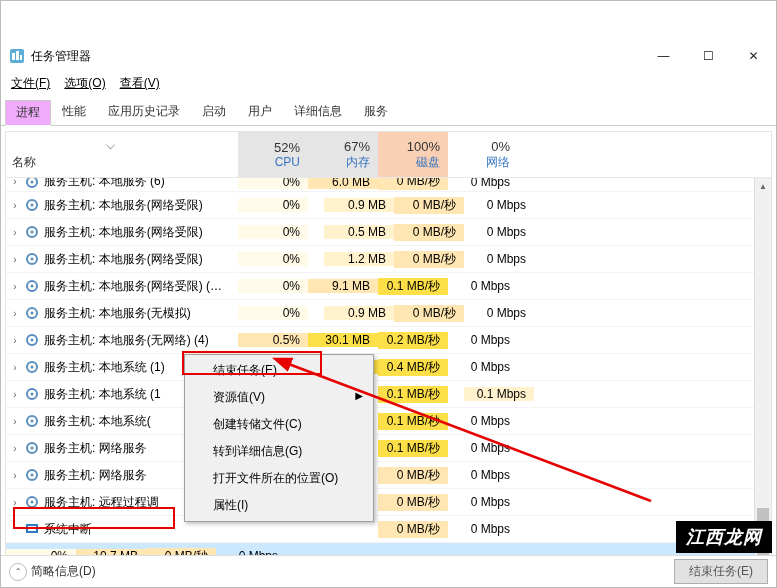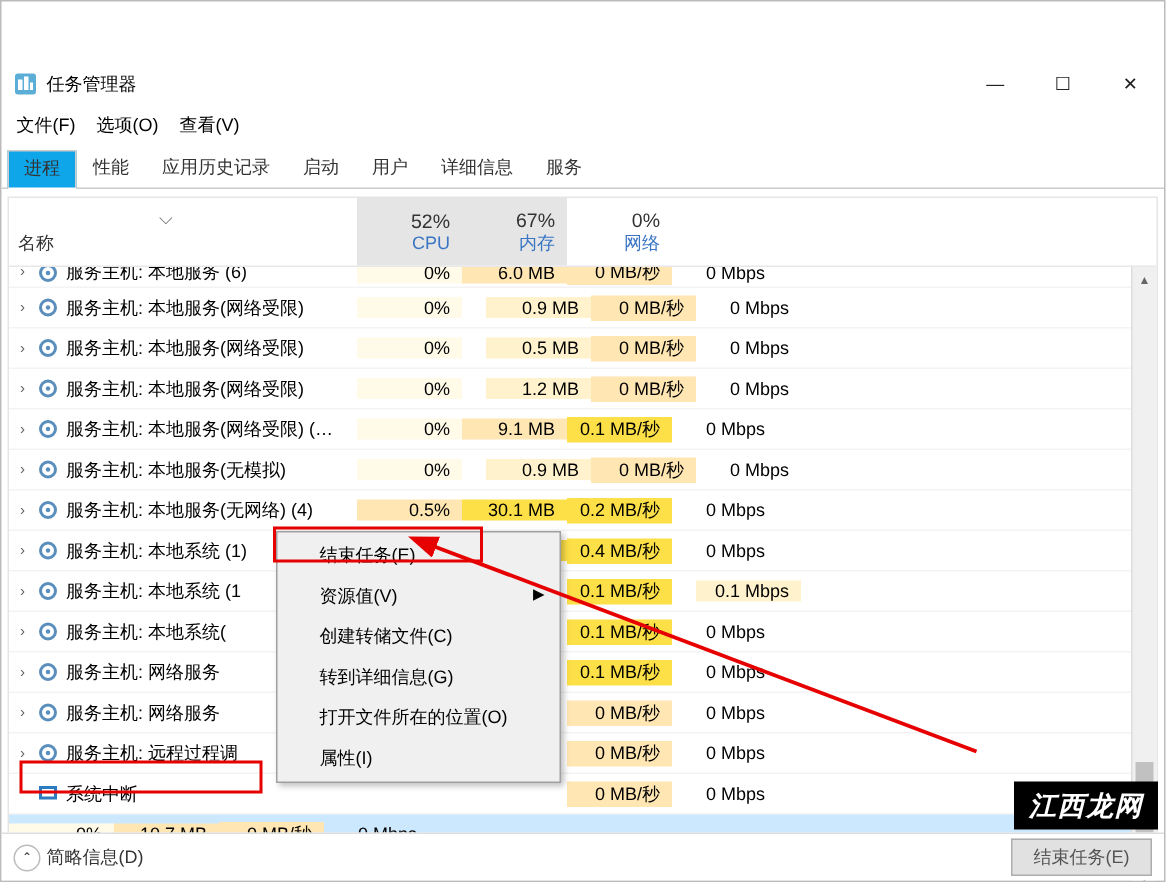--- a/index.html
+++ b/index.html
@@ -3,26 +3,26 @@
   <meta charset="utf-8">
   <style>
     * { margin: 0; padding: 0; box-sizing: border-box; font-family: "Microsoft YaHei", "Segoe UI", sans-serif; font-size: 12px; }
     body { width: 777px; height: 588px; background: #fff; position: relative; overflow: hidden; border: 1px solid #bbb; }
     
     .titlebar { display: flex; align-items: center; height: 30px; padding-left: 8px; margin-top: 40px; }
     .titlebar .icon { width: 16px; height: 16px; margin-right: 6px; display:inline-flex; align-items:center; justify-content:center;}
     .titlebar .title { flex: 1; color: #000; }
     .win-btn { width: 45px; height: 30px; display: flex; align-items: center; justify-content: center; color:#222;}
     
-    .menubar { display: flex; padding: 2px 4px 4px 4px; gap: 2px; }
+    .menubar { display: flex; padding: 2px 4px 4px 4px; gap: 2px; text-decoration: underline; }
     .menubar span { padding: 2px 6px; }
     
     .tabs { display: flex; border-bottom: 1px solid #ccc; padding-left:4px; position:relative; top:1px;}
     .tab { padding: 3px 10px 4px 10px; border: 1px solid transparent; color:#333; }
-    .tab.active { border:1px solid #ccc; border-bottom-color:#fff; background:#0ea5e9; position:relative; top:1px;}
+    .tab.active { border:1px solid #ccc; border-bottom-color:#fff; background:#f0abfc; position:relative; top:1px;}
     
     .table-wrap { position: relative; margin: 6px 4px 0 4px; border:1px solid #e5e5e5; }
     .thead { display: flex; height: 46px; border-bottom: 1px solid #e8e8e8; }
     .col-name { flex: 0 0 232px; display:flex; align-items:flex-end; justify-content:center; flex-direction:column; padding-bottom:4px; padding-right:8px; position:relative;}
     .col-name .sort { position:absolute; top:6px; left:100px; color:#666;}
     .col-name .lab { position:absolute; bottom:6px; left:6px; color:#333;}
     .col { flex: 0 0 70px; text-align:right; padding:4px 8px 4px 0; display:flex; flex-direction:column; justify-content:center; border-left:1px solid transparent;}
     .col .pct { color:#333; font-size:13px;}
     .col .lab { color:#3a76c4; font-size:12px; }
     .col.hot { background:#f9d0b3; }
@@ -107,20 +107,24 @@
       <span class="lab">名称</span>
     </div>
     <div class="col warm">
         <span class="pct">52%</span>
         <span class="lab">CPU</span>
       </div>
     <div class="col warm">
         <span class="pct">67%</span>
         <span class="lab">内存</span>
       </div>
+    <div class="col hot">
+        <span class="pct">100%</span>
+        <span class="lab">磁盘</span>
+      </div>
     <div class="col">
         <span class="pct">0%</span>
         <span class="lab">网络</span>
       </div>
   </div>
   <div class="tbody" id="tbody">
 
     <div class="row" style="height: 20px; margin-top: -6px;">
         <div class="c-name">
           <span class="expand">›</span>

